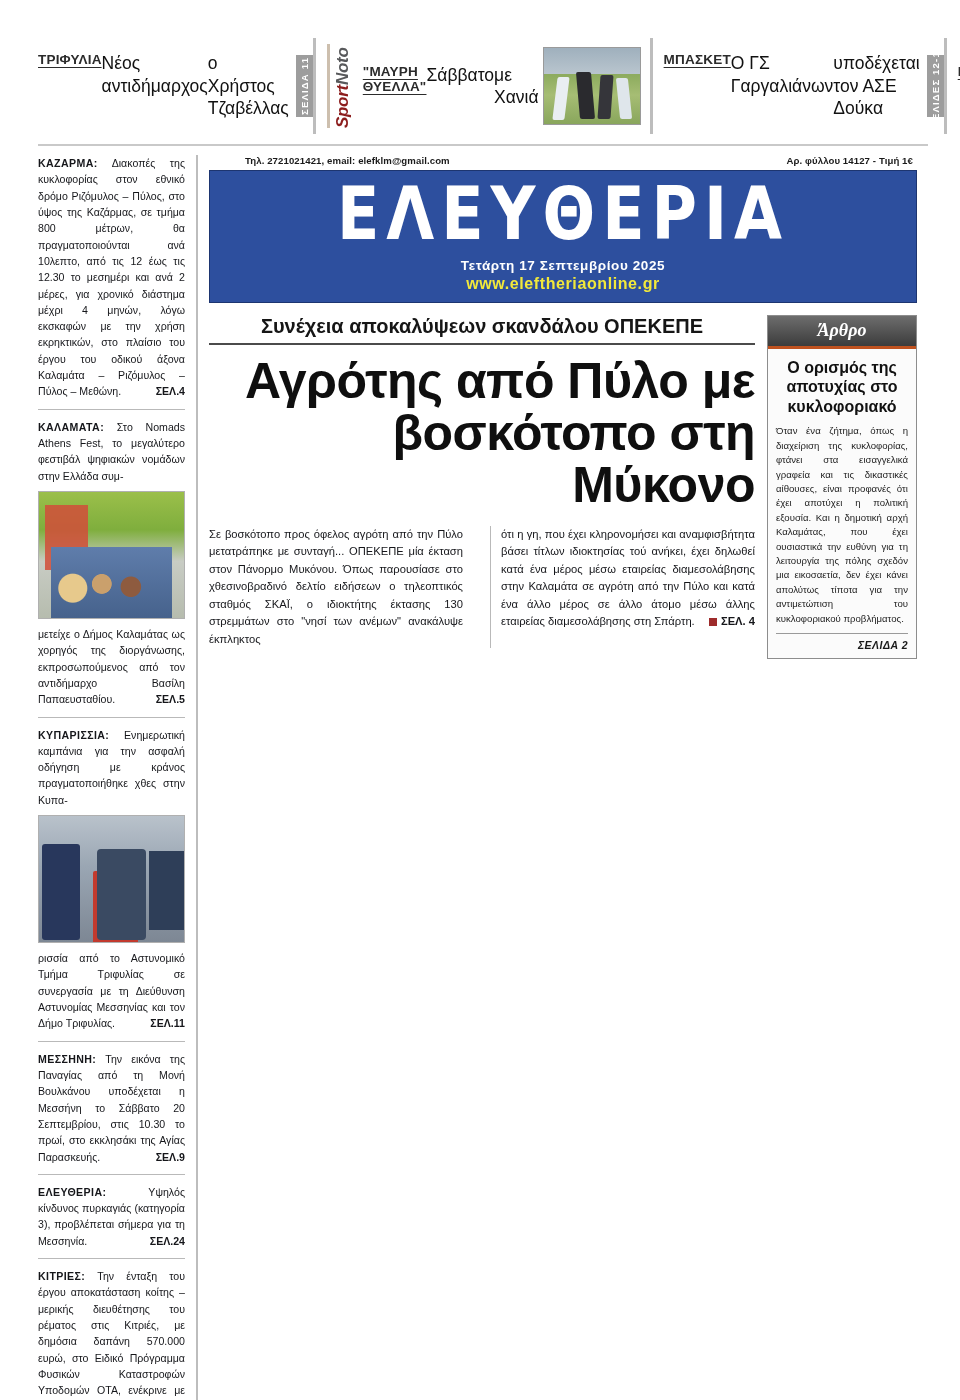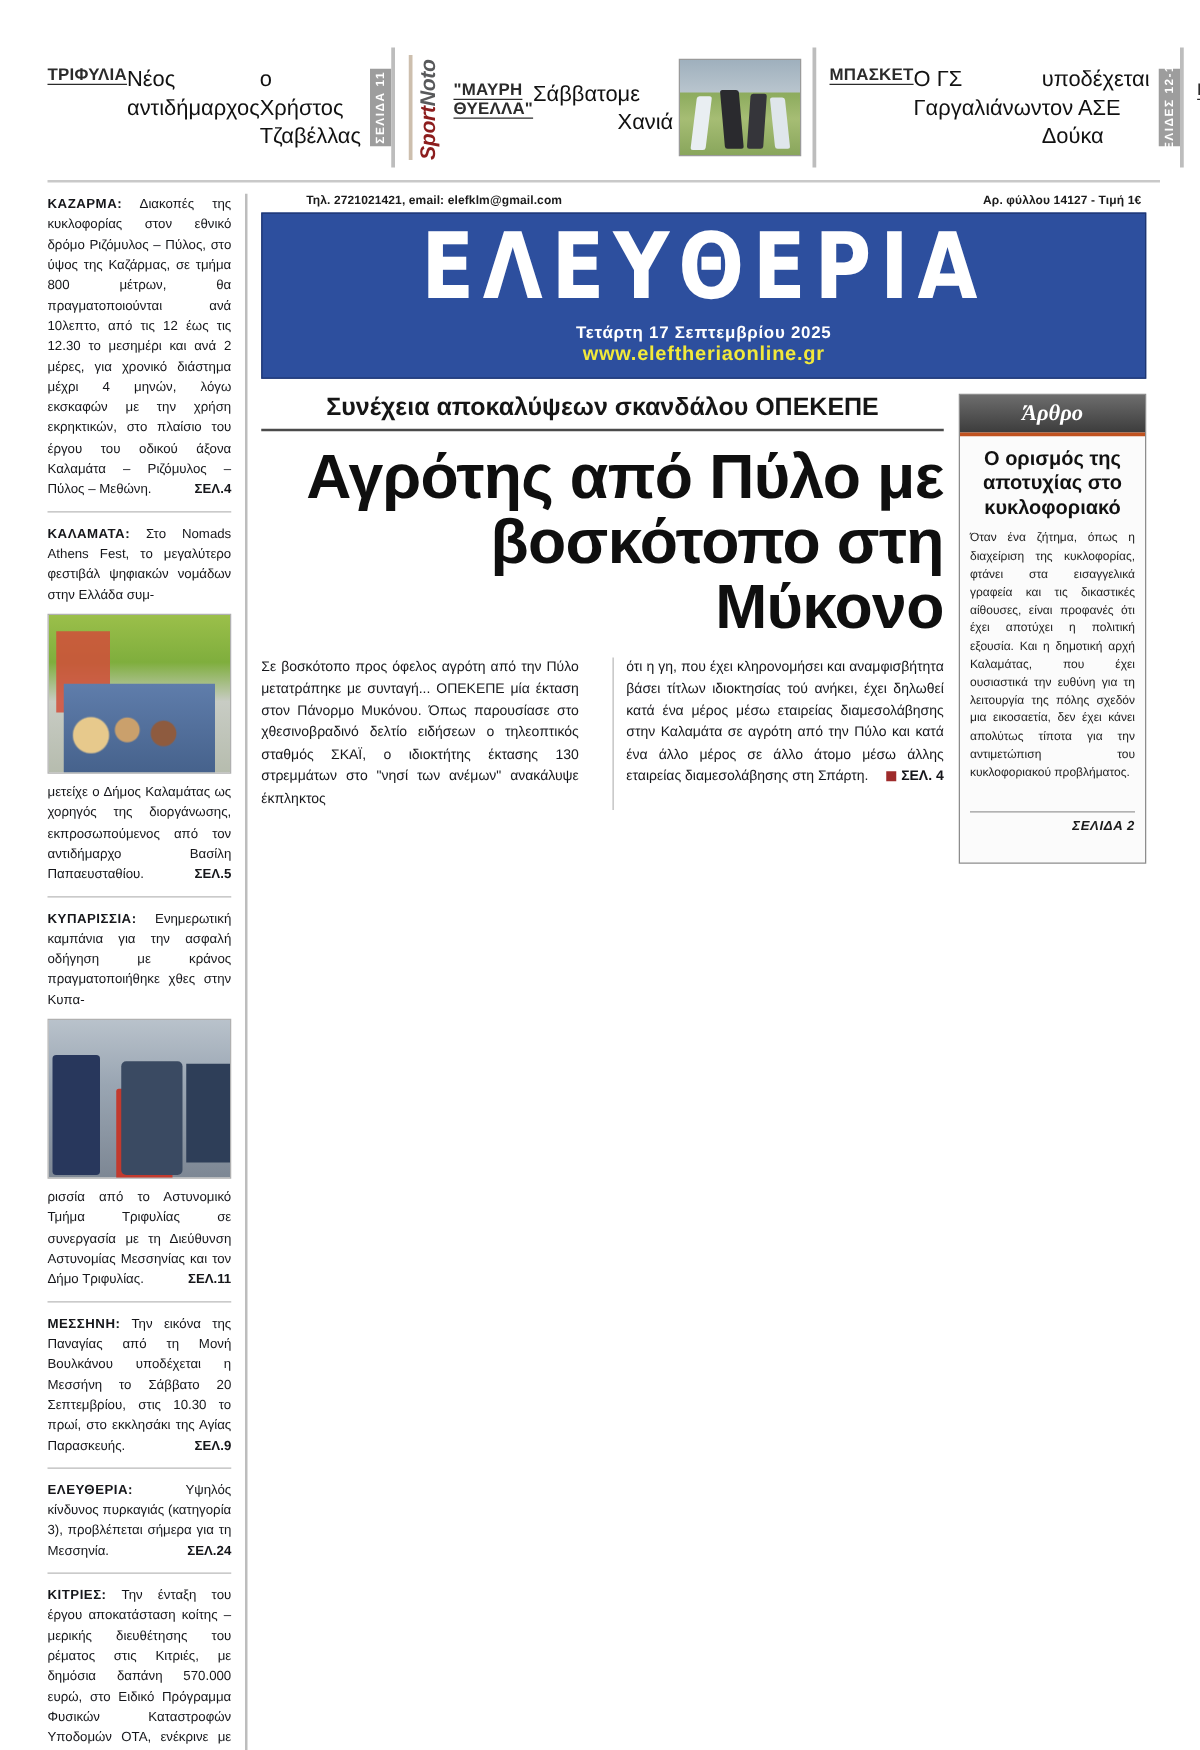--- a/index.html
+++ b/index.html
@@ -160,21 +160,21 @@
   }
   .article-title {
     font-size: 16px; font-weight: 700; line-height: 1.22;
     text-align: center; padding: 9px 7px 8px; color: #111;
   }
   .article-body {
     font-size: 9.6px; line-height: 1.5; text-align: justify;
     padding: 0 8px 7px; color: #1c1c1c;
   }
   .article-foot {
-    border-top: 1.5px solid #9a9a9a; margin: 16px 8px; padding: 5px 0 7px;
+    border-top: 1.5px solid #9a9a9a; margin: 0 8px; padding: 5px 0 7px;
     text-align: right; font-size: 10.5px; font-weight: 700;
     font-style: italic; letter-spacing: .5px;
   }
 </style>
 </head>
 <body>
 
 <div class="page">
 
   <div class="teaser-strip">

